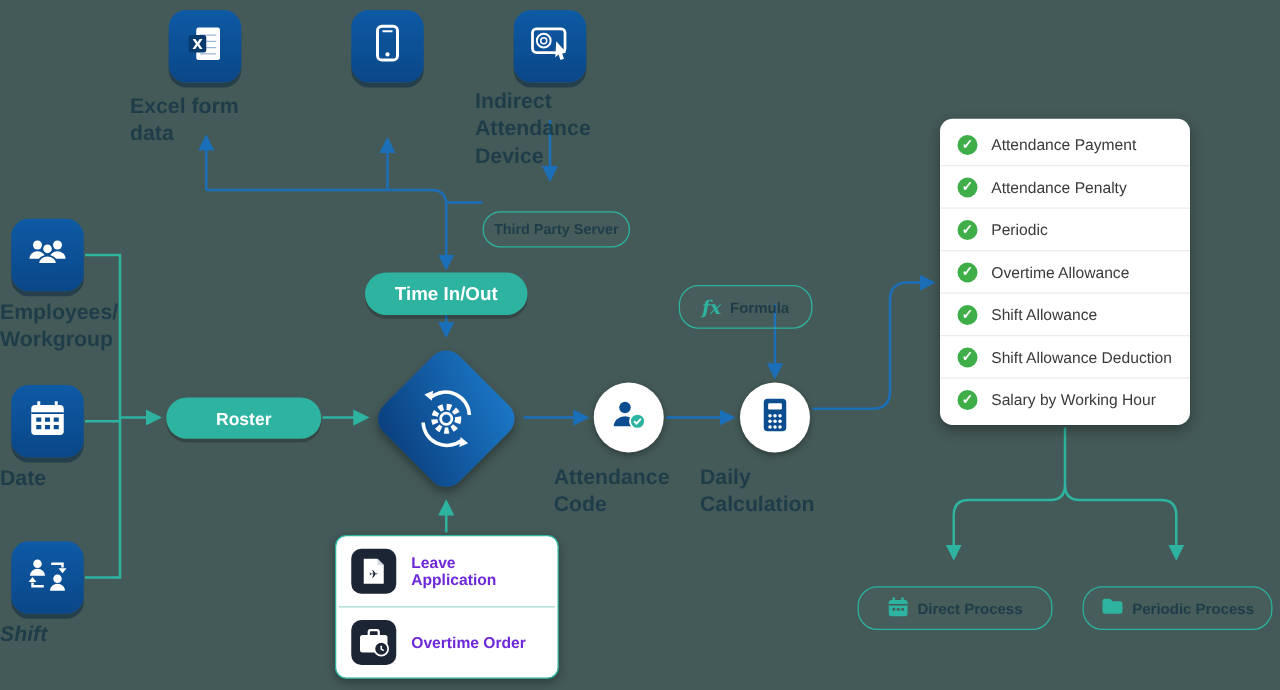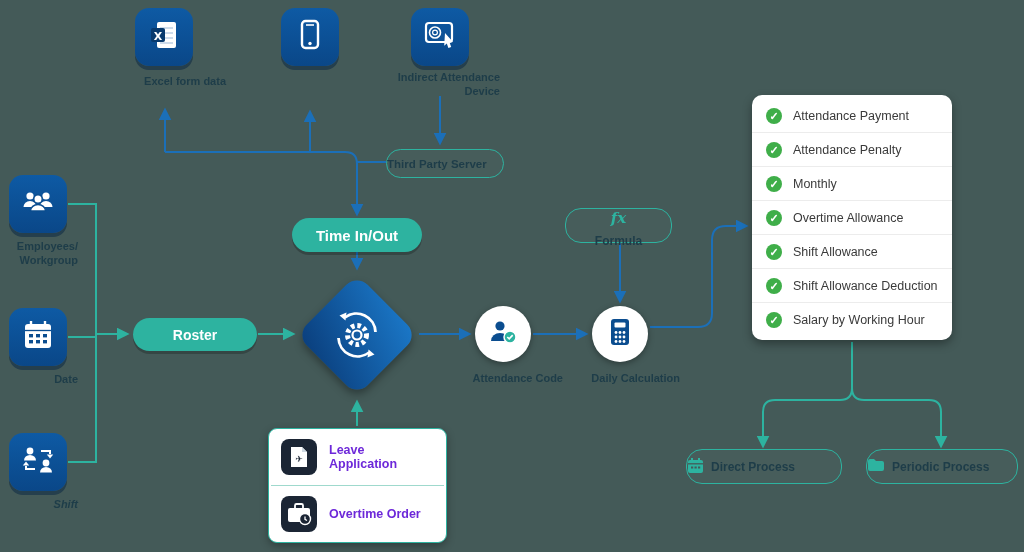--- a/index.html
+++ b/index.html
@@ -8,32 +8,32 @@
     font-family:"Liberation Sans",sans-serif;overflow:hidden;
   }
   .wires{position:absolute;left:0;top:0;}
   .tile{
     position:absolute;width:58px;height:58px;border-radius:14px;
     background:linear-gradient(180deg,#0e5aa4,#0a4788);
     box-shadow:0 4px 0 rgba(5,35,66,.5);
     display:flex;align-items:center;justify-content:center;
   }
   .lbl{
-    position:absolute;color:#1e3d49;font-size:11px;font-weight:600;
-    text-align:right;line-height:1.3;
+    position:absolute;color:#1e3d49;font-size:17px;font-weight:600;
+    text-align:left;line-height:1.3;
   }
   .pill-solid{
     position:absolute;background:#2db3a0;color:#fff;font-weight:bold;
     border-radius:18px;display:flex;align-items:center;justify-content:center;
     box-shadow:0 3px 0 rgba(0,0,0,.22);
   }
   .pill-outline{
     position:absolute;border:1.6px solid #2db3a0;border-radius:16px;
-    color:#1e3d49;display:flex;align-items:center;
-    font-size:12px;font-weight:600;gap:7px;background:rgba(255,255,255,0.02);
+    color:#1e3d49;display:flex;align-items:center;justify-content:center;
+    font-size:12px;font-weight:600;gap:7px;background:rgba(255,255,255,0.02);margin-top:20px;
   }
   .diamond{
     position:absolute;left:314px;top:292px;width:86px;height:86px;border-radius:15px;
     background:linear-gradient(200deg,#1b78c8,#0a3e7c);transform:rotate(45deg);
     box-shadow:3px 3px 8px rgba(0,0,0,.35);
   }
   .diamond-icon{position:absolute;left:330px;top:308px;width:54px;height:54px;}
   .circle-node{
     position:absolute;width:56px;height:56px;background:#fff;border-radius:50%;
     display:flex;align-items:center;justify-content:center;
@@ -209,21 +209,21 @@
   </div>
 
   <div class="pill-solid" style="left:292px;top:218px;width:130px;height:34px;font-size:15px;">
     <span>Time In/Out</span>
   </div>
 
   <div class="pill-solid" style="left:133px;top:318px;width:124px;height:33px;font-size:14px;text-align:center;">
     <span>Roster</span>
   </div>
 
-  <div class="pill-outline" style="left:565px;top:208px;width:105px;height:33px;flex-direction:column;">
+  <div class="pill-outline" style="left:543px;top:208px;width:105px;height:33px;">
     <span class="fx">fx</span>
     <span>Formula</span>
   </div>
 
   <div class="diamond"></div>
   <div class="diamond-icon">
     <svg width="54" height="54" viewBox="0 0 54 54">
       <g fill="none" stroke="#fff">
         <circle cx="27" cy="27" r="9.5" stroke-width="5" stroke-dasharray="3.6 2.8"></circle>
         <circle cx="27" cy="27" r="4.5" stroke-width="2.2"></circle>
@@ -272,21 +272,21 @@
     <div class="output-row">
       <span class="check">✓</span>
       <span class="output-text">Attendance Payment</span>
     </div>
     <div class="output-row">
       <span class="check">✓</span>
       <span class="output-text">Attendance Penalty</span>
     </div>
     <div class="output-row">
       <span class="check">✓</span>
-      <span class="output-text">Monthly</span>
+      <span class="output-text">Periodic</span>
     </div>
     <div class="output-row">
       <span class="check">✓</span>
       <span class="output-text">Overtime Allowance</span>
     </div>
     <div class="output-row">
       <span class="check">✓</span>
       <span class="output-text">Shift Allowance</span>
     </div>
     <div class="output-row">

